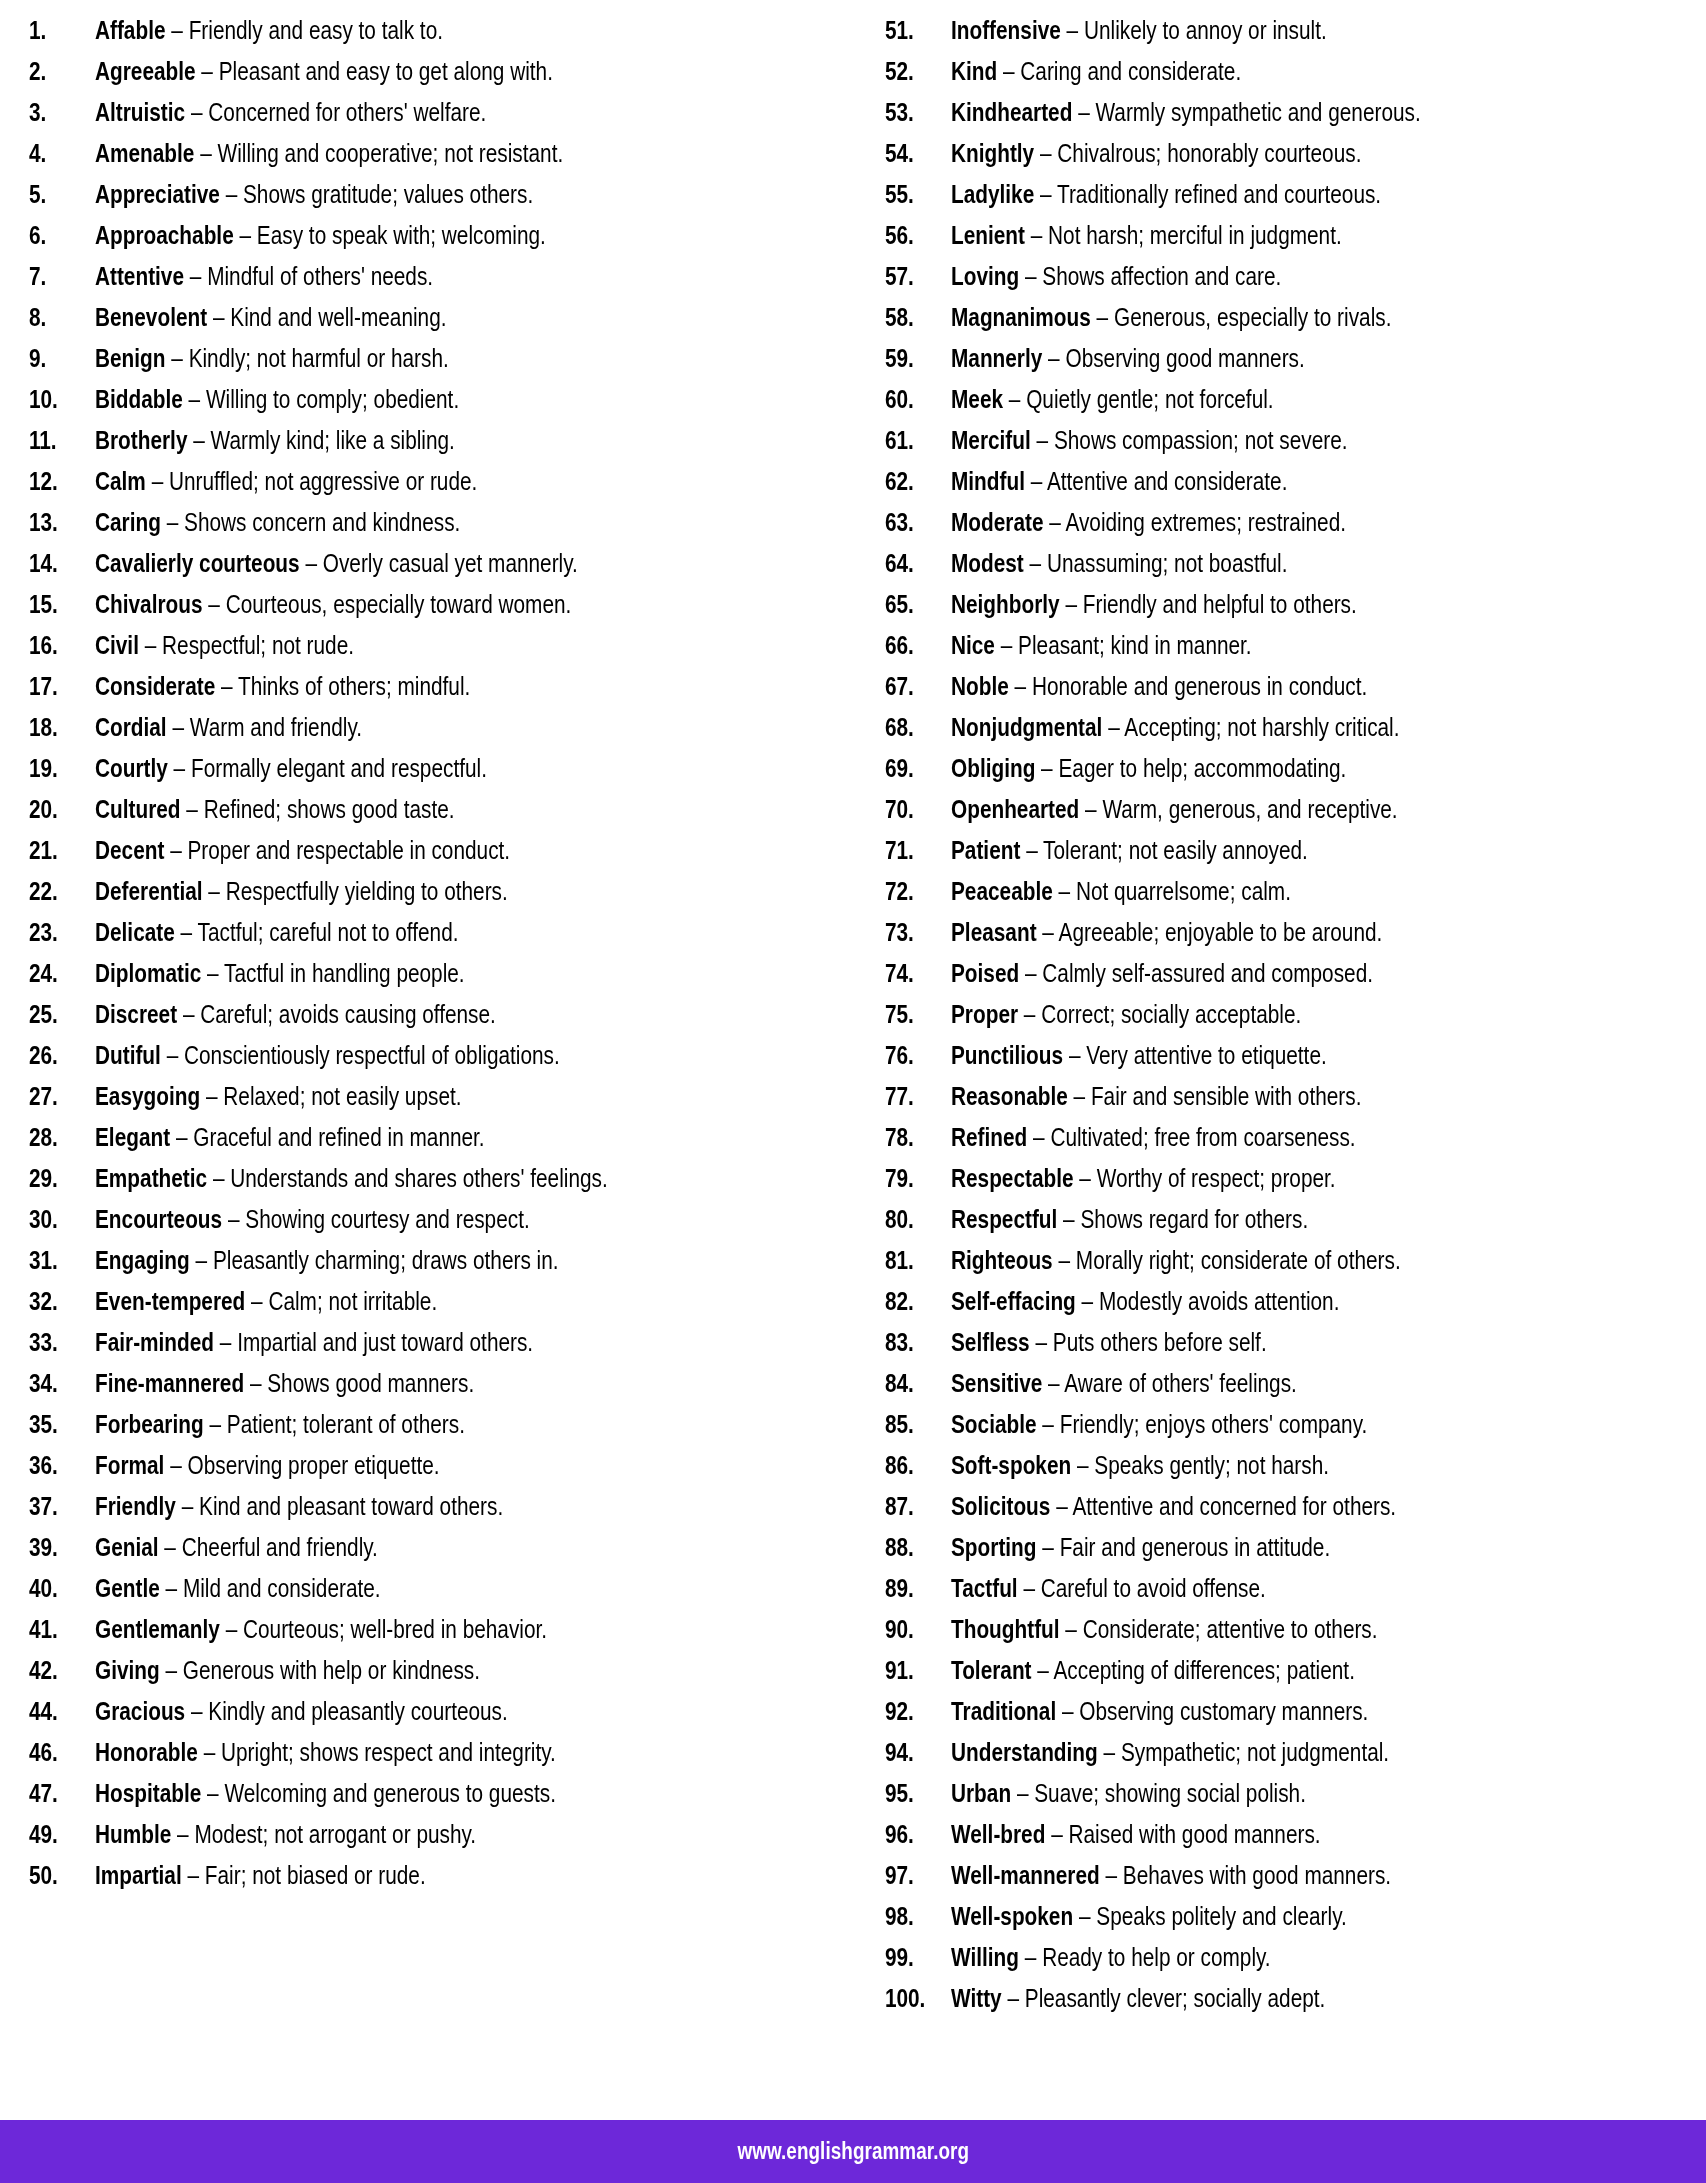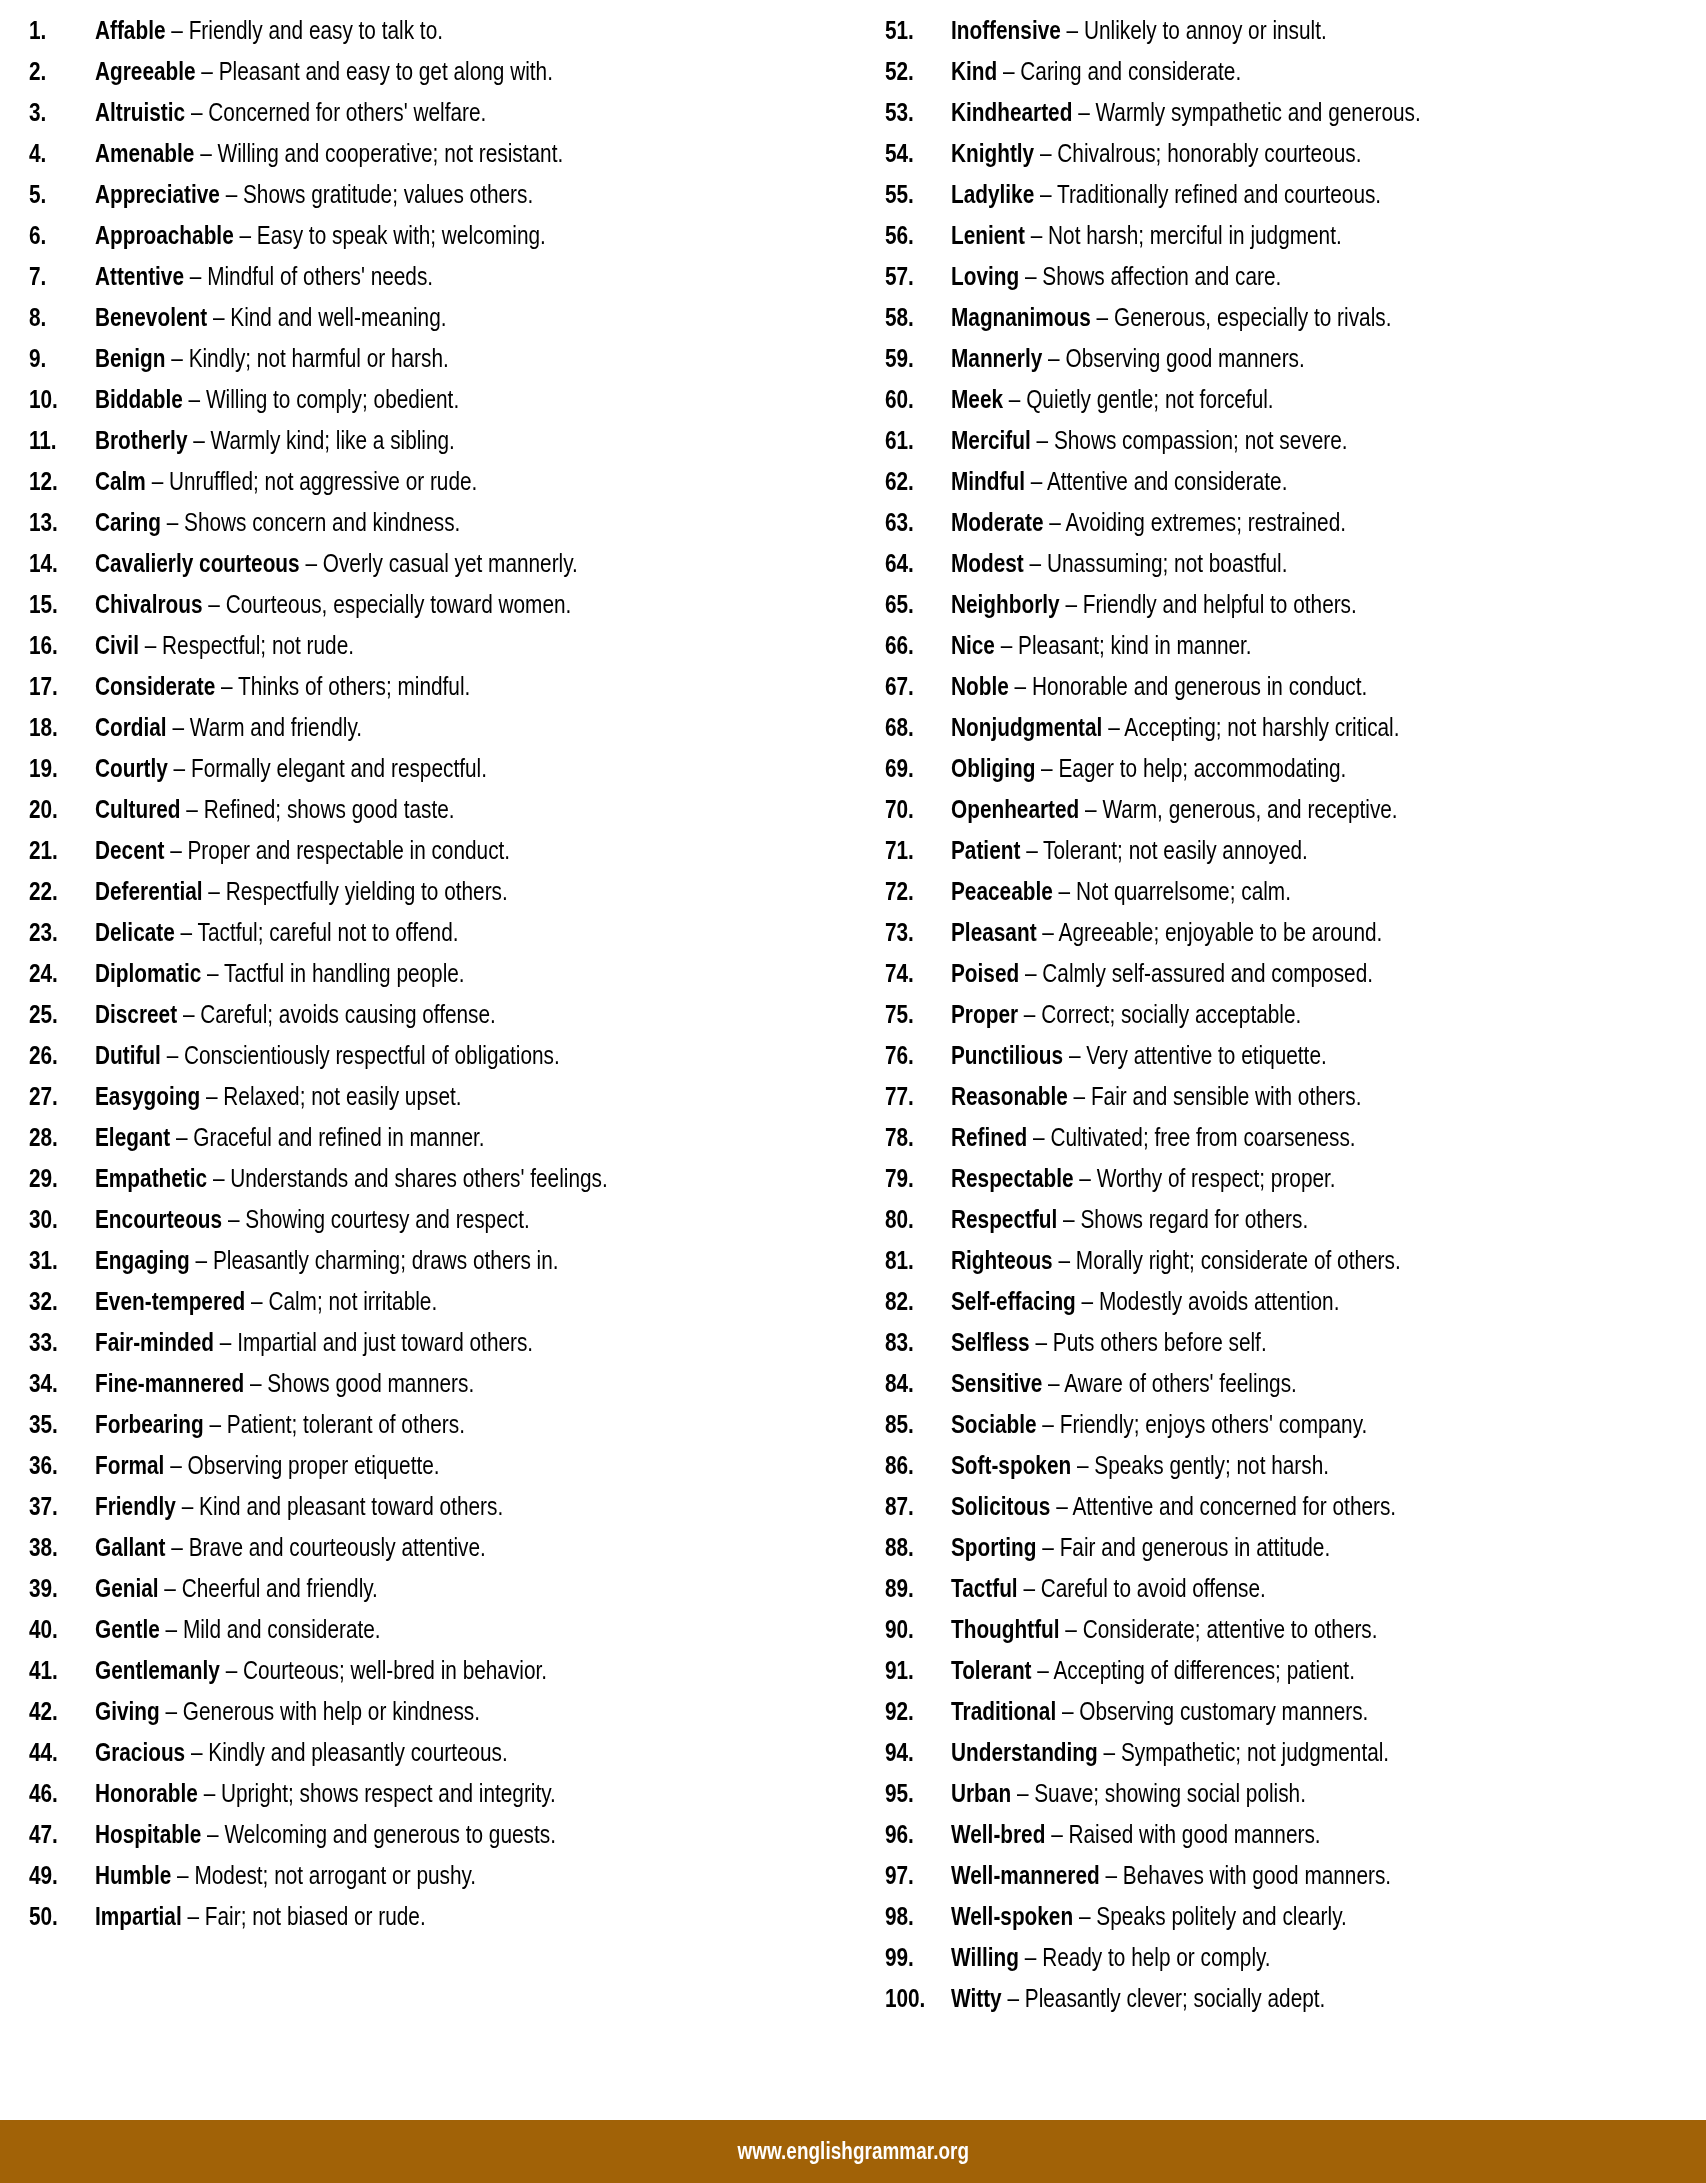--- a/index.html
+++ b/index.html
@@ -267,24 +267,20 @@
           </li>
           <li class="word-item">
             <span class="item-number">36.</span>
             <span class="item-body"><span class="item-term">Formal</span><span class="item-dash"> – </span><span class="item-def">Observing proper etiquette.</span></span>
           </li>
           <li class="word-item">
             <span class="item-number">37.</span>
             <span class="item-body"><span class="item-term">Friendly</span><span class="item-dash"> – </span><span class="item-def">Kind and pleasant toward others.</span></span>
           </li>
           <li class="word-item">
-            <span class="item-number">38.</span>
-            <span class="item-body"><span class="item-term">Gallant</span><span class="item-dash"> – </span><span class="item-def">Brave and courteously attentive.</span></span>
-          </li>
-          <li class="word-item">
             <span class="item-number">39.</span>
             <span class="item-body"><span class="item-term">Genial</span><span class="item-dash"> – </span><span class="item-def">Cheerful and friendly.</span></span>
           </li>
           <li class="word-item">
             <span class="item-number">40.</span>
             <span class="item-body"><span class="item-term">Gentle</span><span class="item-dash"> – </span><span class="item-def">Mild and considerate.</span></span>
           </li>
           <li class="word-item">
             <span class="item-number">41.</span>
             <span class="item-body"><span class="item-term">Gentlemanly</span><span class="item-dash"> – </span><span class="item-def">Courteous; well-bred in behavior.</span></span>
@@ -510,18 +506,18 @@
             <span class="item-body"><span class="item-term">Willing</span><span class="item-dash"> – </span><span class="item-def">Ready to help or comply.</span></span>
           </li>
           <li class="word-item">
             <span class="item-number">100.</span>
             <span class="item-body"><span class="item-term">Witty</span><span class="item-dash"> – </span><span class="item-def">Pleasantly clever; socially adept.</span></span>
           </li>
         </ol>
     </div>
   </div>
 
-  <div class="footer-bar" style="background: #a16207;">
+  <div class="footer-bar" style="background: #6d28d9;">
     <span class="footer-text" style="color: rgb(255, 255, 255);">www.englishgrammar.org</span>
   </div>
 
 </div>
 
 
 </body></html>

